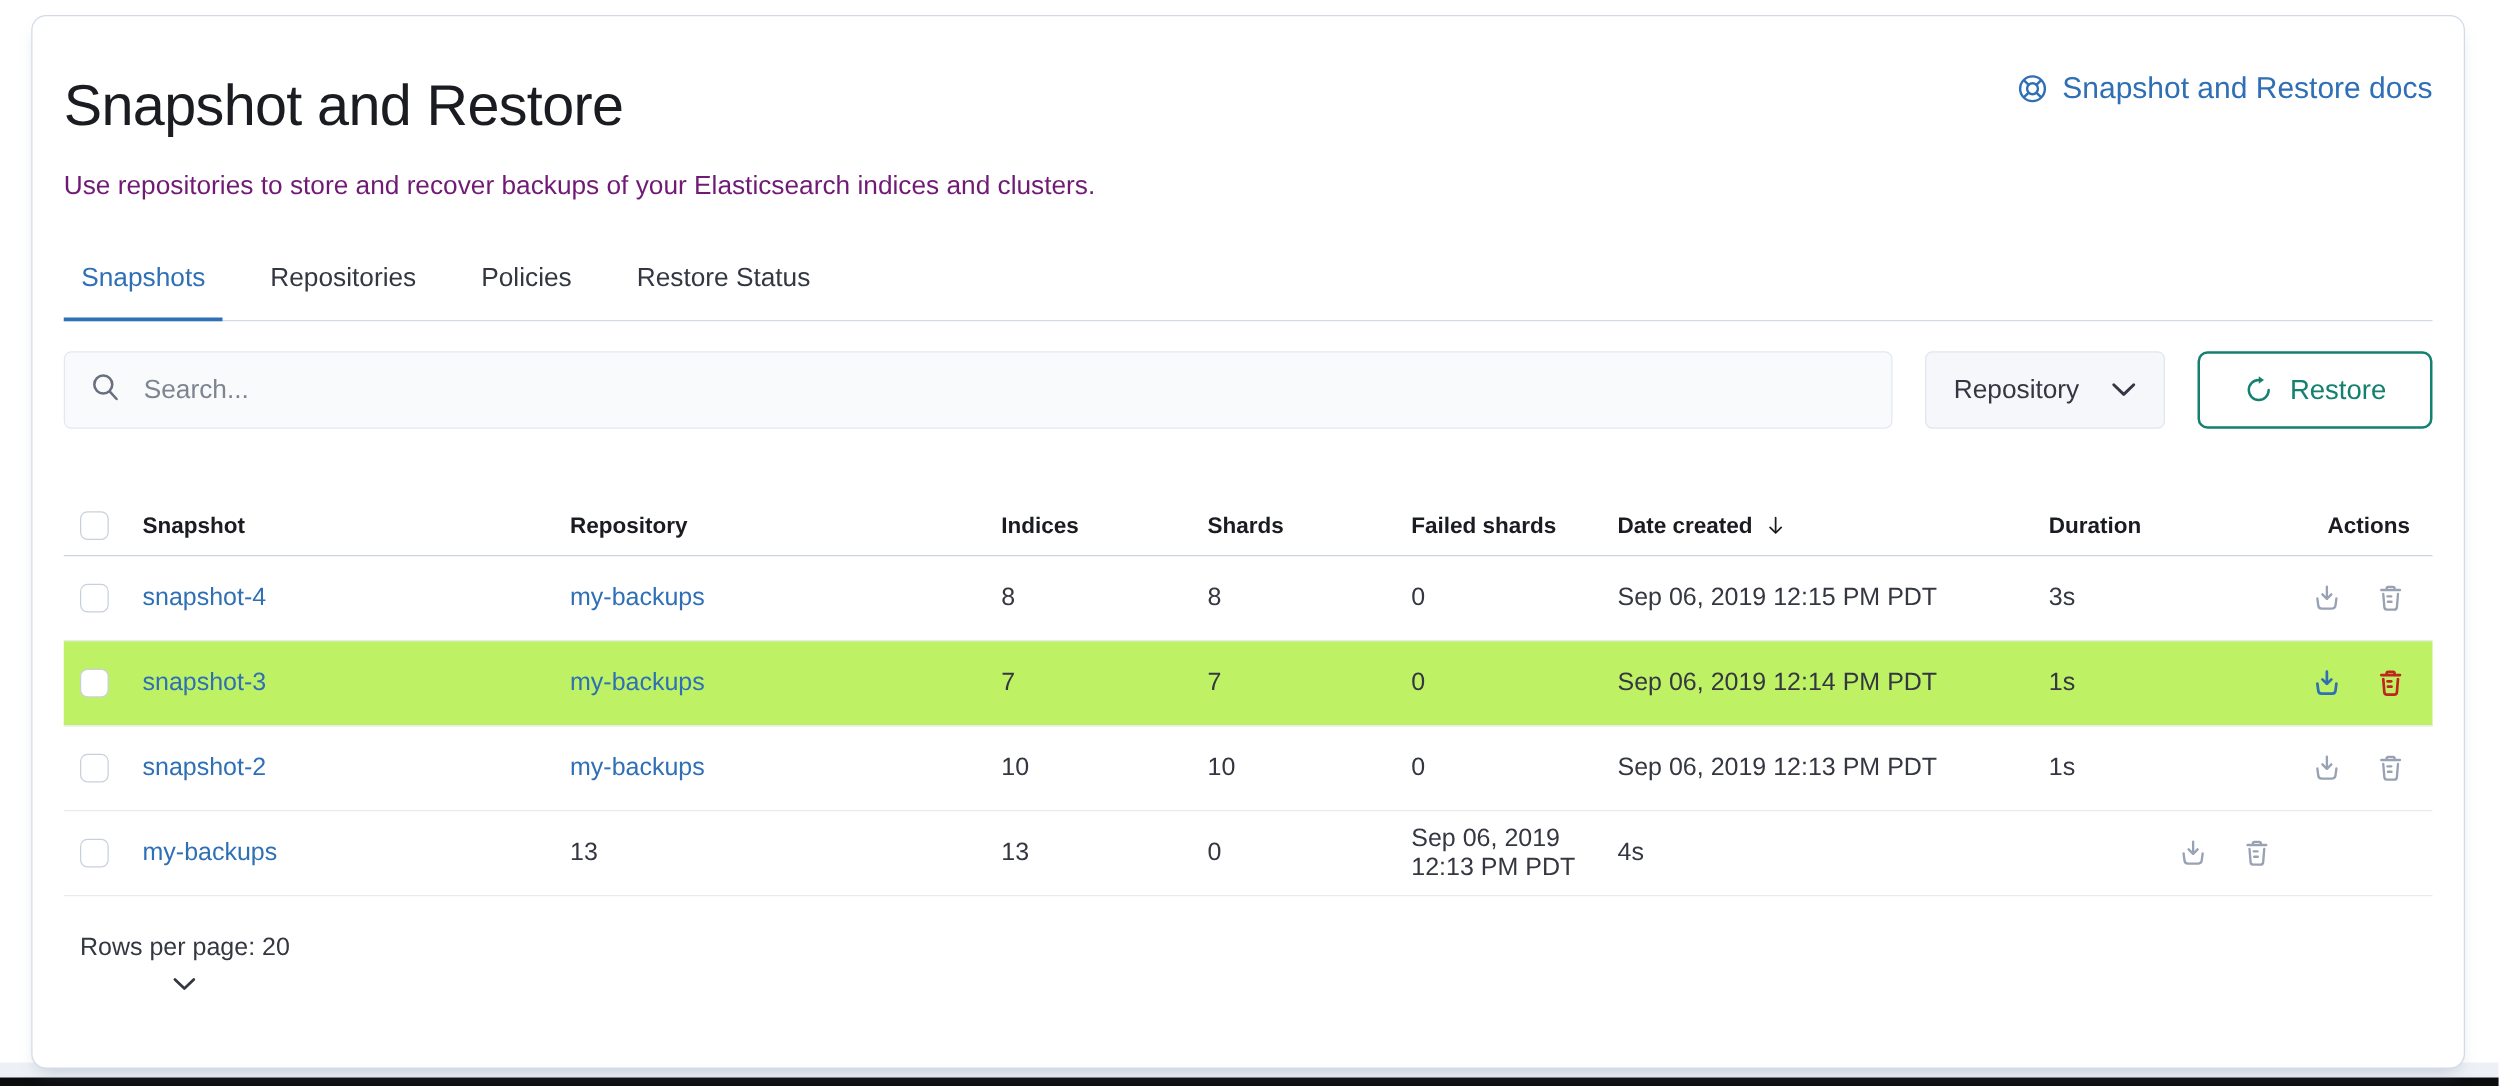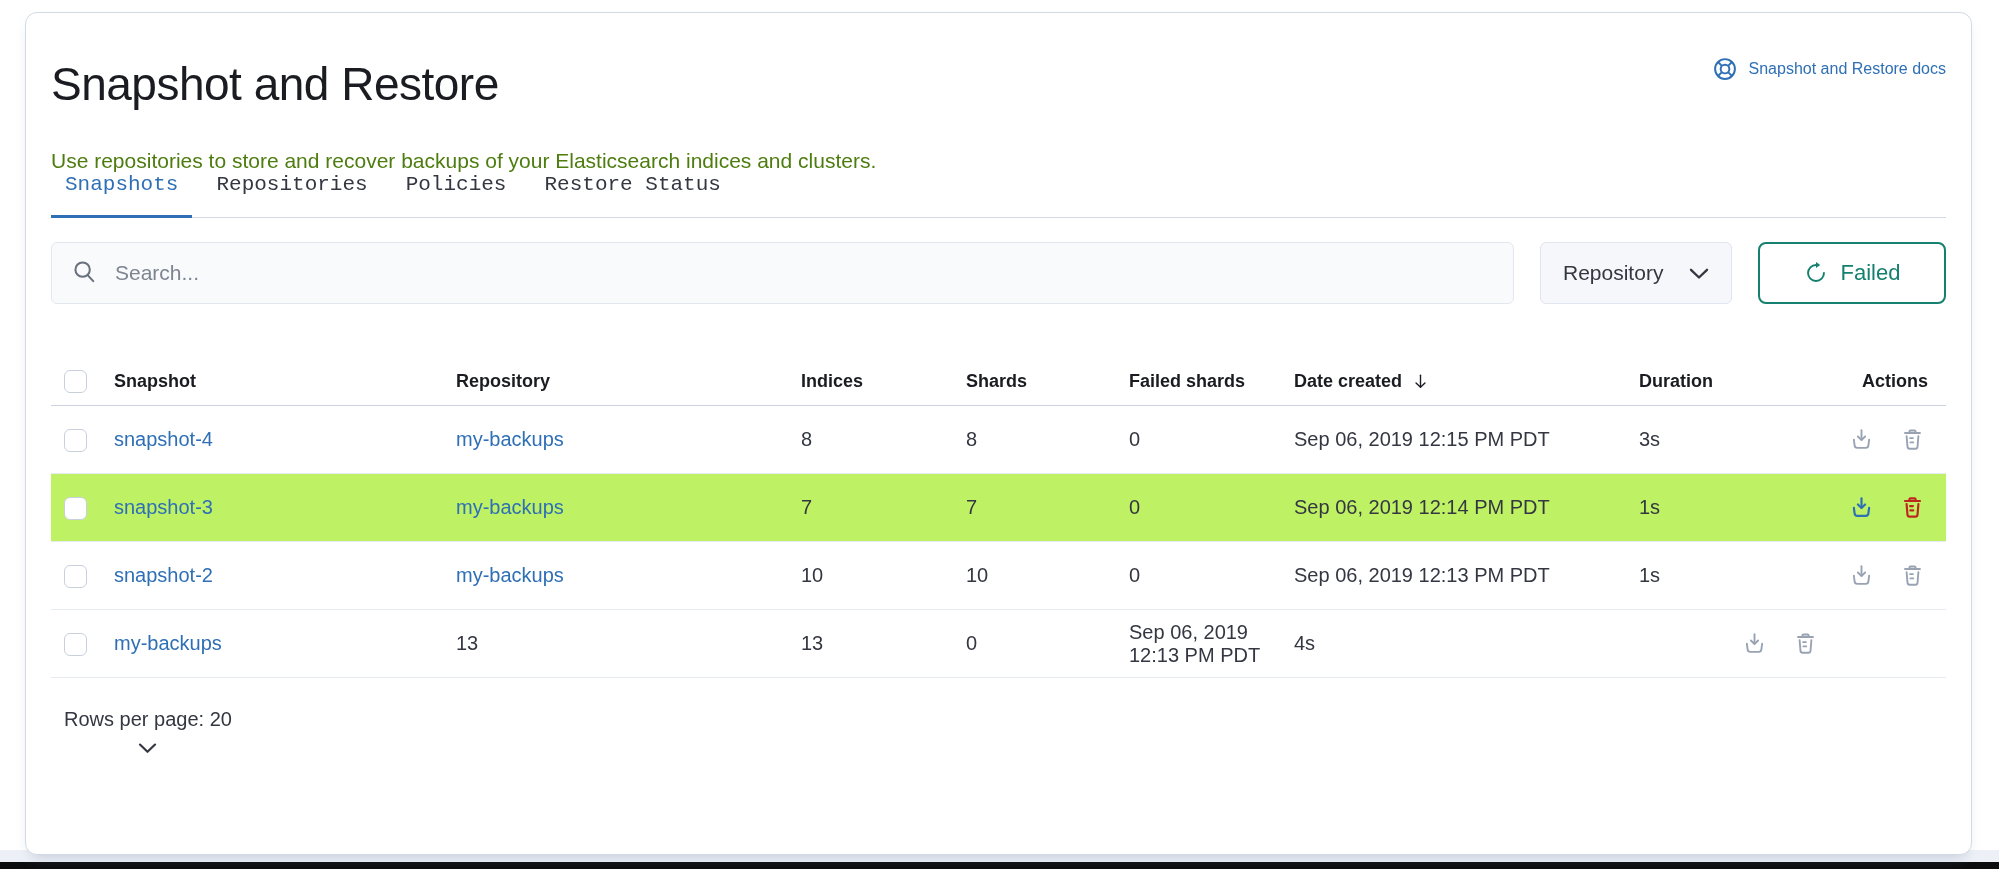--- a/index.html
+++ b/index.html
@@ -30,31 +30,31 @@
     z-index: 2;
   }
   
   .page-header { display: flex; align-items: flex-start; }
   .page-title {
     font-size: 46px; font-weight: 400; letter-spacing: -0.5px;
     color: #1a1c21; flex: 1;
   }
   .docs-link {
     display: flex; align-items: center; gap: 12px;
-    color: #2e6fb6; font-size: 16px; font-weight: 500;
+    color: #2e6fb6; font-size: 24px; font-weight: 500;
     cursor: pointer; white-space: nowrap;
   }
   .docs-link svg { display: block; }
-  .subtitle { margin-top: 38px; font-size: 21px; color: #4d7c0f; }
+  .subtitle { margin-top: 26px; font-size: 21px; color: #701a75; }
 
   
   .tabs {
-    display: flex; gap: 10px;
+    margin-top: 50px;
+    display: flex; gap: 24px;
     border-bottom: 1px solid #d3dae6;
-    font-family: Liberation Mono, monospace;
   }
   .tab {
     font-size: 21px; padding: 0 14px 21px 14px;
     color: #343741; cursor: pointer; position: relative;
   }
   .tab.active { color: #2e6fb6; font-weight: 500; }
   .tab.active::after {
     content: ""; position: absolute; left: 0; right: 0; bottom: -1px;
     height: 3px; background: #2e6fb6;
   }
@@ -194,21 +194,21 @@
         </svg>
       </span>
     </button>
     <button class="reload-btn">
       <span style="display:flex;">
         <svg width="24" height="24" viewBox="0 0 16 16" fill="none">
           <path d="M8 2.7 A5.3 5.3 0 1 0 13.3 8" stroke="currentColor" stroke-width="1.3" stroke-linecap="round"></path>
           <polygon points="8,0.7 8,4.7 10.8,2.7" fill="currentColor"></polygon>
         </svg>
       </span>
-      <span>Failed</span>
+      <span>Restore</span>
     </button>
   </div>
 
   <div class="table">
     <div class="tr thead">
       <div class="cell-check"><span class="checkbox"></span></div>
       <div>Snapshot</div>
       <div>Repository</div>
       <div>Indices</div>
       <div>Shards</div>

